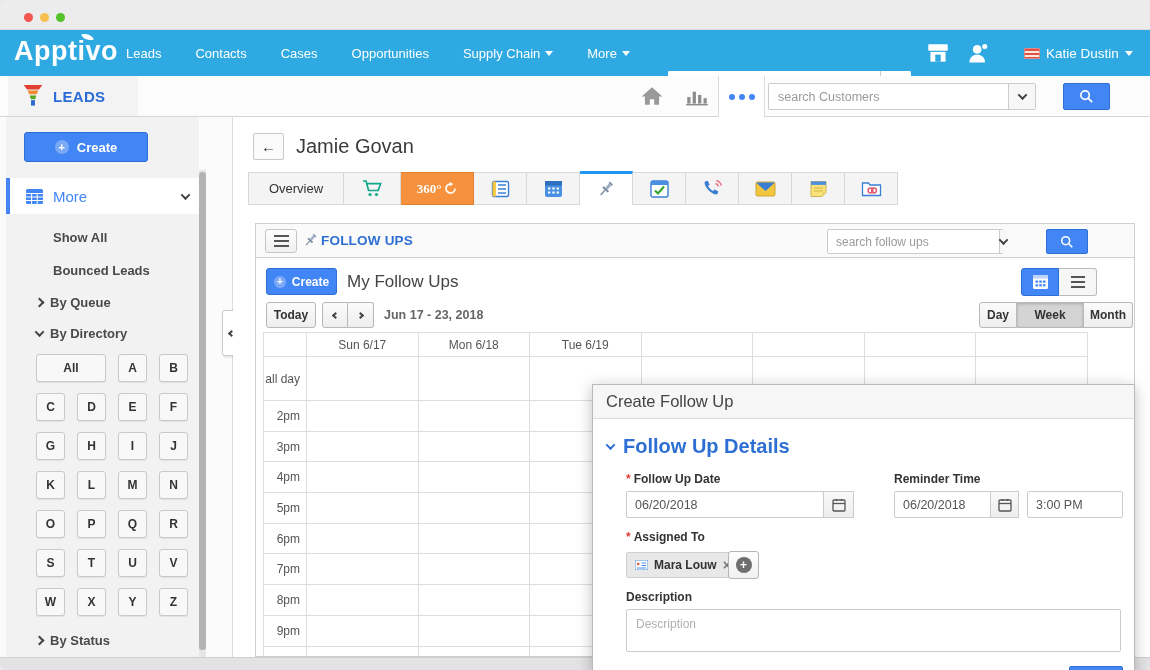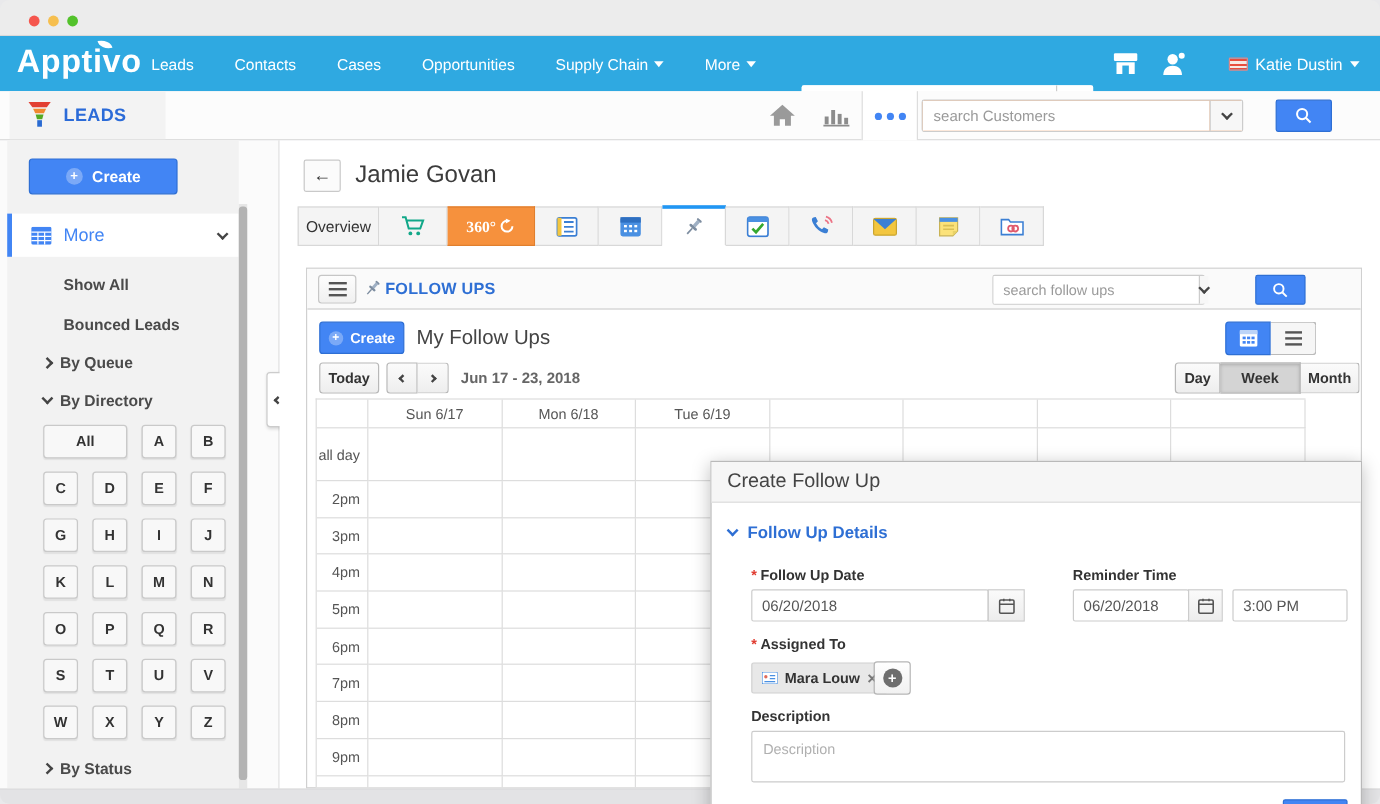--- a/index.html
+++ b/index.html
@@ -26,21 +26,21 @@
   .flag { width:16px; height:11px; border:1px solid #d88; background:repeating-linear-gradient(#e84d3d 0 2px, #f6e9e4 2px 4px); border-radius:1px; }
 
   
   .appheader { left:0; top:76px; width:1150px; height:41px; background:#fcfcfc; border-bottom:1px solid #d6d6d6; }
   .leadsbox { position:absolute; left:8px; top:0; width:130px; height:40px; background:#f3f3f3; display:flex; align-items:center; gap:9px; padding-left:14px; }
   .leads-title { font-size:15px; font-weight:bold; color:#2b6bd8; letter-spacing:.3px; }
   .hdr-ic { position:absolute; top:0; height:40px; display:flex; align-items:center; justify-content:center; cursor:pointer; }
   .dots3 { display:flex; gap:4px; }
   .dots3 span { width:6px; height:6px; border-radius:50%; background:#4285f4; }
   .dots3-box { position:absolute; left:718px; top:0; width:47px; height:41px; background:#fff; border-left:1px solid #ddd; border-right:1px solid #ddd; display:flex; align-items:center; justify-content:center; cursor:pointer; }
-  .custsearch { position:absolute; left:768px; top:83px; width:268px; height:27px; background:#f97316; border:1px solid #ccc; border-radius:2px; display:flex; }
+  .custsearch { position:absolute; left:768px; top:83px; width:268px; height:27px; background:#ec4899; border:1px solid #ccc; border-radius:2px; display:flex; }
   .custsearch input { flex:1; border:none; outline:none; padding:0 9px; font-size:12.5px; color:#555; font-family:inherit; }
   .chev-box { width:27px; border-left:1px solid #ccc; background:#f7f7f7; display:flex; align-items:center; justify-content:center; cursor:pointer; }
   .blue-btn { background:#4285f4; border:1px solid #2e6fd4; border-radius:2px; display:flex; align-items:center; justify-content:center; cursor:pointer; }
 
   
   .chev { display:inline-block; width:7px; height:7px; border-right:2px solid #444; border-bottom:2px solid #444; }
   .chev.down { transform:rotate(45deg) translate(-1px,-1px); }
   .chev.right { transform:rotate(-45deg); }
   .chev.left { transform:rotate(135deg); }
   .chev.blue { border-color:#2e6fd4; }
@@ -62,21 +62,21 @@
   .side-thumb { position:absolute; left:0; top:2px; width:7px; height:478px; background:#b3b3b3; border-radius:3px; }
   .collapse { position:absolute; left:222px; top:310px; width:18px; height:46px; background:#fff; border:1px solid #ccc; border-radius:3px; box-shadow:1px 1px 3px rgba(0,0,0,.15); display:flex; align-items:center; justify-content:center; cursor:pointer; }
 
   
   .main { left:233px; top:117px; width:917px; height:540px; background:#fff; }
   .back-btn { position:absolute; left:20px; top:16px; width:31px; height:27px; background:#fbfbfb; border:1px solid #c9c9c9; border-radius:2px; font-size:15px; color:#333; display:flex; align-items:center; justify-content:center; cursor:pointer; }
   .rec-title { position:absolute; left:63px; top:18px; font-size:20px; color:#3b3b3b; }
   .tabs { position:absolute; left:15px; top:55px; height:33px; display:flex; }
   .tab { height:33px; background:#f4f4f4; border:1px solid #d8d8d8; border-left:none; display:flex; align-items:center; justify-content:center; cursor:pointer; }
   .tab:first-child { border-left:1px solid #d8d8d8; }
-  .tab.txt { width:68px; font-size:13px; color:#333; }
+  .tab.txt { width:96px; font-size:13px; color:#333; }
   .tab.ic { width:53px; }
   .tab.cart { width:57px; }
   .tab.orange { width:73px; background:#f6913d; border-color:#e07f2e; color:#fff; font-weight:bold; font-size:13px; gap:3px;font-family:Liberation Serif, serif; }
   .tab.active { background:#fff; border-top:3px solid #2196f3; border-bottom:1px solid #fff; height:34px; margin-top:-1px; }
 
   
   .fu-panel { position:absolute; left:22px; top:106px; width:880px; height:434px; border:1px solid #d0d0d0; background:#fff; overflow:hidden; }
   .fu-toolbar { position:absolute; left:0; top:0; width:878px; height:34px; background:#fafafa; border-bottom:1px solid #d0d0d0; }
   .burger-btn { position:absolute; left:9px; top:5px; width:32px; height:24px; background:linear-gradient(#fdfdfd,#f0f0f0); border:1px solid #c6c6c6; border-radius:3px; display:flex; flex-direction:column; align-items:center; justify-content:center; gap:3px; cursor:pointer; }
   .burger-btn i { width:15px; height:2px; background:#555; }
@@ -106,21 +106,21 @@
 
   .cal-grid { position:absolute; left:7px; top:108px; display:grid; grid-template-columns:43px repeat(7,111.5px); grid-template-rows:24px 44px repeat(9,30.7px); border-top:1px solid #ddd; border-left:1px solid #ddd; background:#fff; }
   .cal-grid .cell { border-right:1px solid #ddd; border-bottom:1px solid #ddd; }
   .cal-grid .head { font-size:12px; color:#555; display:flex; align-items:center; justify-content:center; overflow:hidden; white-space:nowrap; }
   .cal-grid .time { font-size:12px; color:#555; display:flex; align-items:center; justify-content:flex-end; padding-right:6px; white-space:nowrap; }
 
   
   .dialog { left:592px; top:338px; width:543px; height:319px; background:#fff; border:1px solid #b9b9b9; box-shadow:0 3px 14px rgba(0,0,0,.25); z-index:50;margin-top:46px; }
   .dlg-head { position:absolute; left:0; top:0; width:541px; height:34px; background:#f6f6f6; border-bottom:1px solid #ddd; display:flex; align-items:center; padding-left:13px; font-size:16.5px; color:#444; }
   .dlg-section { position:absolute; left:14px; top:50px; display:flex; align-items:center; gap:9px; cursor:pointer; }
-  .dlg-section b { color:#2e6fd4; font-size:14px; }
+  .dlg-section b { color:#2e6fd4; font-size:20px; }
   .f-label { position:absolute; font-size:12px; font-weight:bold; color:#333; }
   .req { color:#e03c31; margin-right:3px; }
   .t-input { border:1px solid #ccc; border-radius:2px; font-size:12.5px; color:#555; padding:0 8px; font-family:inherit; outline:none; background:#fff; }
   .cal-btn { background:linear-gradient(#fafafa,#ededed); border:1px solid #ccc; display:flex; align-items:center; justify-content:center; cursor:pointer; }
   .chip { position:absolute; left:33px; top:167px; height:26px; background:#e8e8e8; border:1px solid #d0d0d0; border-radius:2px; display:flex; align-items:center; gap:6px; padding:0 8px; }
   .chip b { font-size:12px; color:#333; }
   .chip .x { color:#777; font-size:14px; font-weight:bold; cursor:pointer; }
   .add-btn { position:absolute; left:135px; top:166px; width:31px; height:28px; background:linear-gradient(#fefefe,#f1f1f1); border:1px solid #b5b5b5; border-radius:3px; display:flex; align-items:center; justify-content:center; cursor:pointer; }
   .add-btn i { width:16px; height:16px; border-radius:50%; background:#6e6e6e; color:#fff; font-style:normal; font-size:12px; line-height:16px; text-align:center; font-weight:bold; }
   .dlg-textarea { position:absolute; left:33px; top:224px; width:495px; height:43px; border:1px solid #ccc; border-radius:2px; font-size:12px; color:#555; padding:7px 9px; resize:none; font-family:inherit; outline:none; }

